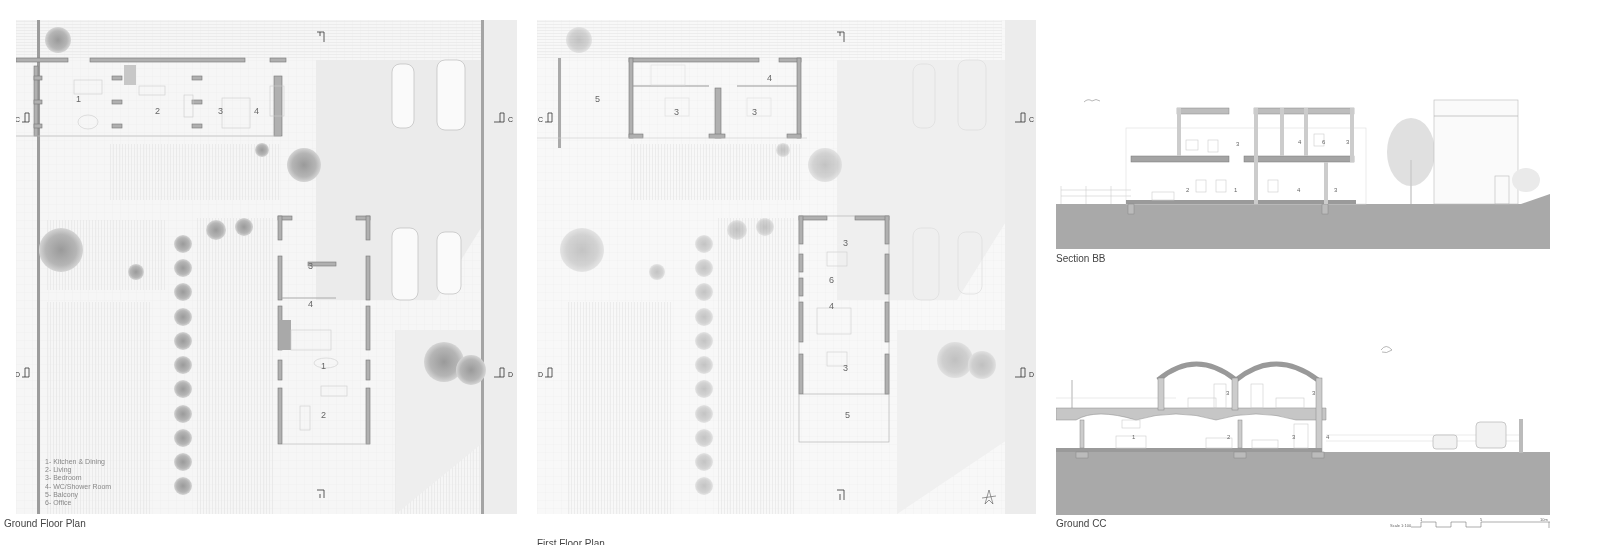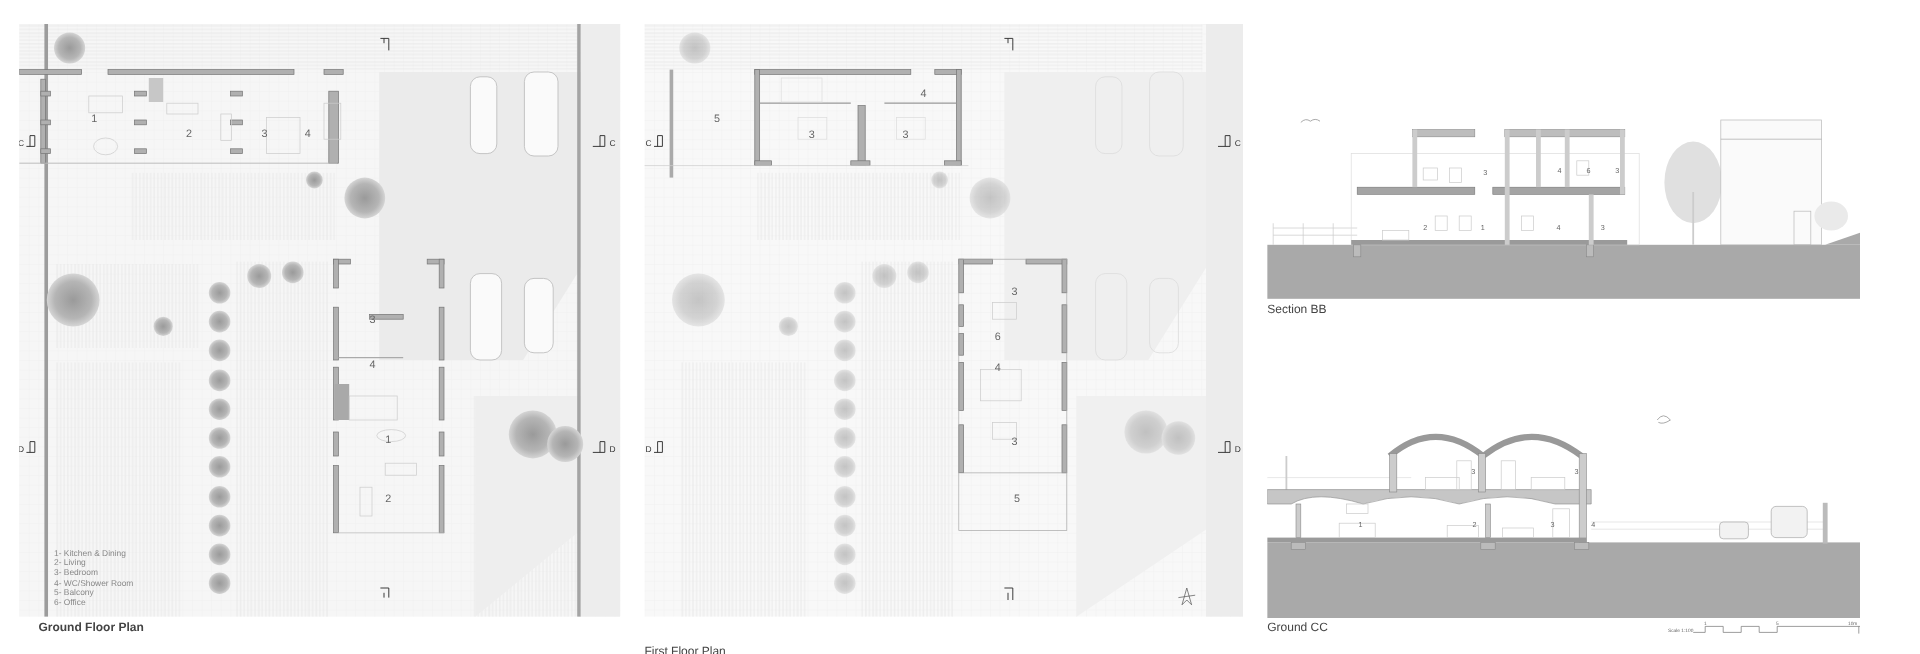--- a/index.html
+++ b/index.html
@@ -161,21 +161,21 @@
   </svg>
   <div class="legend" style="left:29px; top:438px;">
     <div>1- Kitchen &amp; Dining</div>
     <div>2- Living</div>
     <div>3- Bedroom</div>
     <div>4- WC/Shower Room</div>
     <div>5- Balcony</div>
     <div>6- Office</div>
   </div>
 </div>
-<div class="caption" style="left:32px; top:518px;font-weight:bold;">Ground Floor Plan</div>
+<div class="caption" style="left:4px; top:518px;">Ground Floor Plan</div>
 
 <div class="panel" style="left:537px; top:20px; width:499px; height:494px;">
   <svg width="499" height="494" viewBox="0 0 499 494">
     <rect width="499" height="494" fill="#f8f8f8"></rect>
     <rect width="499" height="494" fill="url(#grid)"></rect>
     <rect x="0" y="0" width="465" height="38" fill="url(#hstripe)"></rect>
     <rect x="93" y="124" width="170" height="56" fill="url(#vstripe)"></rect>
     <rect x="30" y="282" width="105" height="212" fill="url(#vstripe)"></rect>
     <rect x="180" y="198" width="78" height="296" fill="url(#vstripe)"></rect>
     <polygon points="300,40 470,40 470,200 420,280 300,280" fill="#efefef"></polygon>

